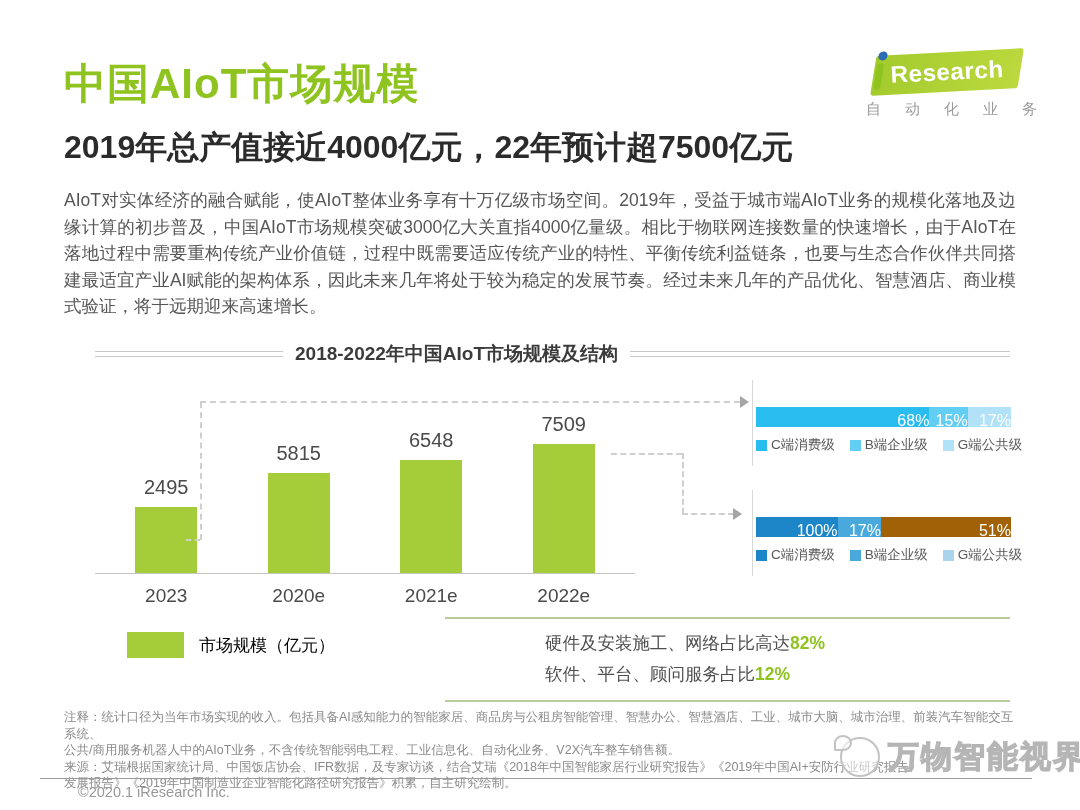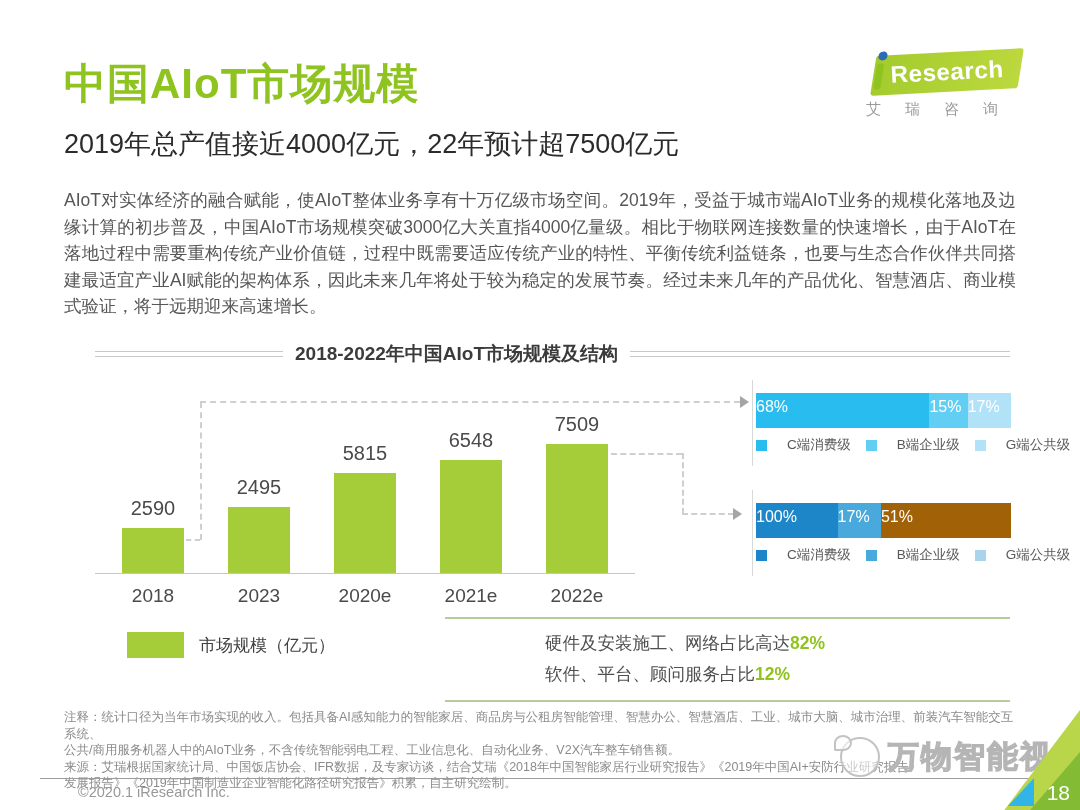--- a/index.html
+++ b/index.html
@@ -1,21 +1,21 @@
 <!DOCTYPE html>
 <html><head>
 <meta charset="utf-8">
 <style>
   html,body{margin:0;padding:0;background:#e8e8e8;}
   .page{position:relative;width:1080px;height:810px;background:#ffffff;overflow:hidden;
         font-family:"Liberation Sans","DejaVu Sans",sans-serif;}
 
   
   .title{position:absolute;left:64px;top:56px;font-size:42px;font-weight:bold;color:#8fc31f;letter-spacing:1px;}
-  .subtitle{position:absolute;left:64px;top:126px;font-size:27px;font-weight:normal;color:#2b2b2b;}
+  .subtitle{position:absolute;left:64px;top:126px;font-size:32px;font-weight:bold;color:#2b2b2b;}
 
   .logo{position:absolute;right:52px;top:52px;width:168px;}
   .logo-shape{position:relative;margin-left:14px;width:146px;height:40px;background:linear-gradient(100deg,#a3cb2d,#bcd93e);
               transform:skewX(-12deg) rotate(-3deg);border-radius:3px;display:flex;align-items:center;justify-content:center;}
   .logo-shape span{transform:skewX(12deg);color:#fff;font-weight:bold;font-size:24px;letter-spacing:.5px;}
   .logo-i{position:absolute;left:2px;top:-4px;width:8px;}
   .logo-i .dot{width:9px;height:9px;border-radius:50%;background:#2a6cb5;}
   .logo-i .stem{width:7px;height:26px;margin-top:3px;border-radius:3px;background:#8fc31f;}
   .logo-cn{margin-top:8px;margin-left:6px;font-size:15px;color:#9a9a9a;letter-spacing:24px;white-space:nowrap;}
 
@@ -42,29 +42,29 @@
   .dash-h{position:absolute;border-top:2px dashed #cfcfcf;}
   .dash-v{position:absolute;border-left:2px dashed #cfcfcf;}
   .arrow-r{position:absolute;width:0;height:0;border-top:6px solid transparent;
            border-bottom:6px solid transparent;border-left:9px solid #a5a5a5;}
 
   
   .sgroup{position:absolute;left:752px;width:260px;border-left:1px solid #d8d8d8;padding-left:3px;box-sizing:border-box;}
   .sgroup.top{top:380px;height:86px;}
   .sgroup.bottom{top:490px;height:86px;}
   .sbar{margin-top:13px;height:28px;display:flex;width:255px;}
-  .sseg{height:35px;line-height:28px;text-align:left;color:#ffffff;font-size:16px;overflow:hidden;}
+  .sseg{height:20px;line-height:28px;text-align:right;color:#ffffff;font-size:16px;overflow:hidden;margin-top:14px;}
   .slegend{margin-top:15px;display:flex;gap:15px;font-size:13.5px;color:#595757;white-space:nowrap;}
-  .slegitem{display:flex;align-items:center;gap:20px;justify-content:center;}
+  .slegitem{display:flex;align-items:center;gap:4px;justify-content:center;}
   .sq{display:inline-block;width:11px;height:11px;}
 
   
   .mlegend{position:absolute;left:127px;top:632px;display:flex;align-items:center;}
   .mlegend .box{width:57px;height:26px;background:#a5cd39;}
-  .mlegend .lbl{margin-left:15px;font-size:17px;color:#404040;}
+  .mlegend .lbl{margin-left:15px;font-size:17px;color:#000000;}
 
   
   .highlight{position:absolute;left:445px;top:617px;width:565px;box-sizing:border-box;
              border-top:2px solid #b6cc9c;border-bottom:2px solid #b6cc9c;
              padding:9px 0 10px 100px;font-size:17.5px;color:#4f4f4f;line-height:31px;}
   .hl-val{color:#8fc31f;font-weight:bold;}
 
   
   .notes{position:absolute;left:64px;top:709px;width:952px;font-size:12.5px;line-height:16.5px;color:#8b8b8b;}
 
@@ -100,37 +100,32 @@
   <div class="subtitle">2019年总产值接近4000亿元，22年预计超7500亿元</div>
 
   <div class="logo">
     <div class="logo-shape">
       <div class="logo-i">
         <div class="dot"></div>
         <div class="stem"></div>
       </div>
       <span>Research</span>
     </div>
-    <div class="logo-cn">艾瑞咨询</div>
+    <div class="logo-cn">自动化业务</div>
   </div>
 
   <div class="body-text">AIoT对实体经济的融合赋能，使AIoT整体业务享有十万亿级市场空间。2019年，受益于城市端AIoT业务的规模化落地及边缘计算的初步普及，中国AIoT市场规模突破3000亿大关直指4000亿量级。相比于物联网连接数量的快速增长，由于AIoT在落地过程中需要重构传统产业价值链，过程中既需要适应传统产业的特性、平衡传统利益链条，也要与生态合作伙伴共同搭建最适宜产业AI赋能的架构体系，因此未来几年将处于较为稳定的发展节奏。经过未来几年的产品优化、智慧酒店、商业模式验证，将于远期迎来高速增长。</div>
 
   <div class="chart-head">
     <div class="dline left"></div>
     <div class="chart-title">2018-2022年中国AIoT市场规模及结构</div>
     <div class="dline right"></div>
   </div>
 
   <div class="vbars">
-      <div class="vslot">
-        <div class="vval">2590</div>
-        <div class="vbar" style="height: 45px; background: rgb(165, 205, 57);"></div>
-        <div class="vyear">2018</div>
-      </div>
       <div class="vslot">
         <div class="vval">2495</div>
         <div class="vbar" style="height: 66px; background: rgb(165, 205, 57);"></div>
         <div class="vyear">2023</div>
       </div>
       <div class="vslot">
         <div class="vval">5815</div>
         <div class="vbar" style="height: 100px; background: rgb(165, 205, 57);"></div>
         <div class="vyear">2020e</div>
       </div>
@@ -219,20 +214,14 @@
 
   <div class="watermark">
     <div class="wm-logo"></div>
     <div class="wm-text">万物智能视界</div>
   </div>
 
   <div class="foot-line"></div>
   <div class="copyright">©2020.1 iResearch Inc.</div>
   <div class="website">www.iresearch.com.cn</div>
 
-  <div class="corner">
-    <div class="tri-light"></div>
-    <div class="tri-dark"></div>
-    <div class="tri-blue"></div>
-    <div class="pagenum">18</div>
-  </div>
 
 </div>
 
 </body></html>

